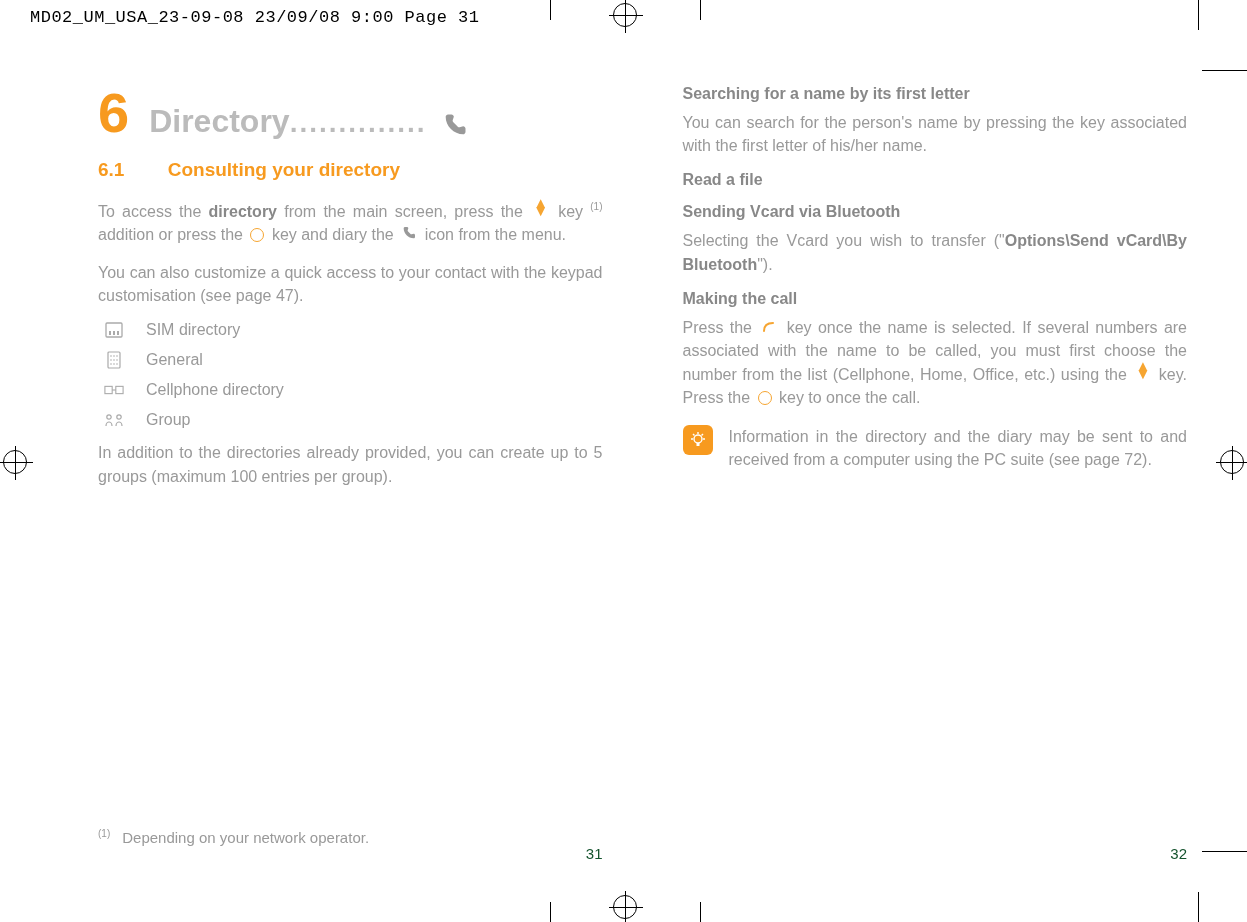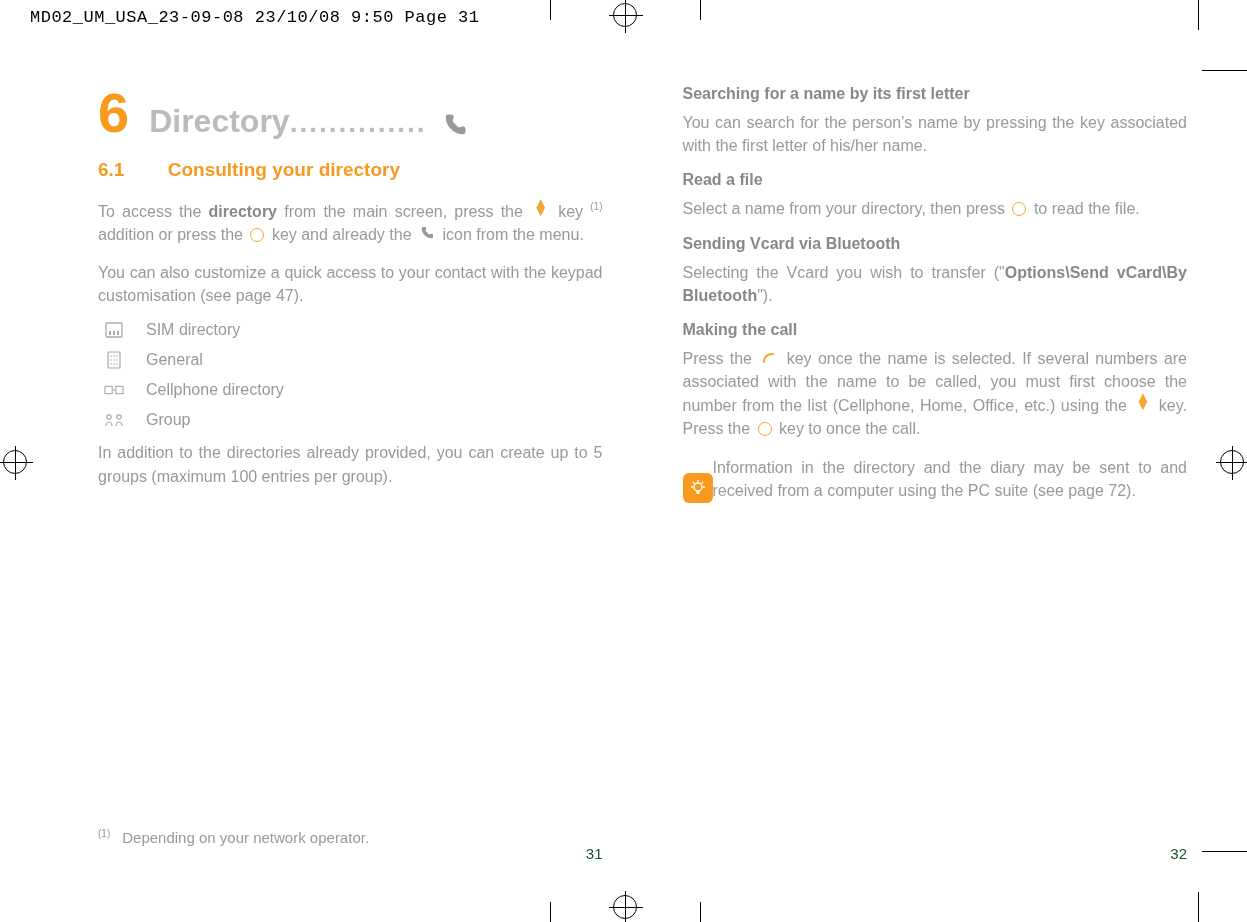--- a/index.html
+++ b/index.html
@@ -74,37 +74,37 @@
   p.body { color: #999; line-height: 1.45; margin-bottom: 14px; text-align: justify; }
   p.body .bold { font-weight: 700; color: #888; }
   sup { font-size: 10px; vertical-align: super; }
 
   .dir-list { margin: 6px 0 12px 6px; }
   .dir-item { display: flex; align-items: flex-start; gap: 22px; margin: 12px 0; color: #999; }
   .dir-icon { width: 20px; height: 18px; display:flex; align-items:center; justify-content:center; }
 
   .right-h { font-weight: 700; color: #888; margin: 14px 0 8px; font-size: 16px; }
 
-  .tip-row { display: flex; margin-top: 16px; align-items: flex-end; }
+  .tip-row { display: flex; gap: 16px; margin-top: 16px; align-items: flex-start; }
   .tip-icon { width: 30px; height: 30px; background: #f79a1f; border-radius: 6px; display:flex; align-items:center; justify-content:center; flex-shrink:0; }
 
   .footnote { position: absolute; bottom: 16px; left: 0; font-size: 15px; color: #999; }
   .footnote sup { margin-right: 12px; }
 
   .pagenum { position: absolute; bottom: 0; width: 100%; text-align: right; color: #14532d; font-size: 15px; }
 
   .inline-icon { display:inline-block; vertical-align: middle; margin: 0 3px; }
   .circle-o { width:14px; height:14px; border:1.5px solid #f6a531; border-radius:50%; display:inline-block; vertical-align:-2px; }
   .updown { color:#f6a531; font-size:15px; display:inline-block; line-height:0.5; vertical-align: 1px; }
   .call-curve { display:inline-block; width:16px; height:16px; vertical-align:-2px; }
 </style>
 </head>
 <body>
 
-<div class="print-header">MD02_UM_USA_23-09-08  23/10/08  9:50  Page 31</div>
+<div class="print-header">MD02_UM_USA_23-09-08  23/09/08  9:00  Page 31</div>
 
 <div class="crop-mark crop-top-1"></div>
 <div class="crop-mark crop-top-2"></div>
 <div class="crop-reg-top"></div>
 <div class="crop-mark crop-bot-1"></div>
 <div class="crop-mark crop-bot-2"></div>
 <div class="crop-reg-bot"></div>
 <div class="crop-mark crop-right-line"></div>
 <div class="crop-mark crop-right-line2"></div>
 <div class="crop-mark crop-right-v"></div>
@@ -131,21 +131,21 @@
       <span class="section-num">6.1</span>
       <span>Consulting your directory</span>
     </div>
 
     <p class="body">
       <span>To access the </span><span class="bold">directory</span><span> from the main screen, press the </span>
       <span class="inline-icon updown">▲<br>▼</span>
       <span> key </span><sup>(1)</sup>
       <span> addition or press the </span>
       <span class="inline-icon circle-o"></span>
-      <span> key and already the </span>
+      <span> key and diary the </span>
       <span class="inline-icon"><svg width="16" height="16" viewBox="0 0 24 24">
             <path d="M6 3c-1 0-2 1-2 2 0 8 7 15 15 15 1 0 2-1 2-2v-3c0-1-1-2-2-2l-3 1c-1 0-1 0-2-1l-3-3c-1-1-1-1-1-2l1-3c0-1-1-2-2-2H6z" fill="#999"></path>
           </svg></span>
       <span> icon from the menu.</span>
     </p>
 
     <p class="body">You can also customize a quick access to your contact with the keypad customisation (see page 47).</p>
 
     <div class="dir-list">
       <div class="dir-item">
@@ -205,25 +205,20 @@
       <sup>(1)</sup><span>Depending on your network operator.</span>
     </div>
     <div class="pagenum">31</div>
   </div>
 
   <div class="page">
     <div class="right-h" style="margin-top:0">Searching for a name by its first letter</div>
     <p class="body">You can search for the person's name by pressing the key associated with the first letter of his/her name.</p>
 
     <div class="right-h">Read a file</div>
-    <p class="body">
-      <span>Select a name from your directory, then press </span>
-      <span class="inline-icon circle-o"></span>
-      <span> to read the file.</span>
-    </p>
 
     <div class="right-h">Sending Vcard via Bluetooth</div>
     <p class="body">
       <span>Selecting the Vcard you wish to transfer ("</span><span class="bold">Options\Send vCard\By Bluetooth</span><span>").</span>
     </p>
 
     <div class="right-h">Making the call</div>
     <p class="body">
       <span>Press the </span>
       <span class="inline-icon call-curve"><svg width="16" height="16" viewBox="0 0 16 16">

